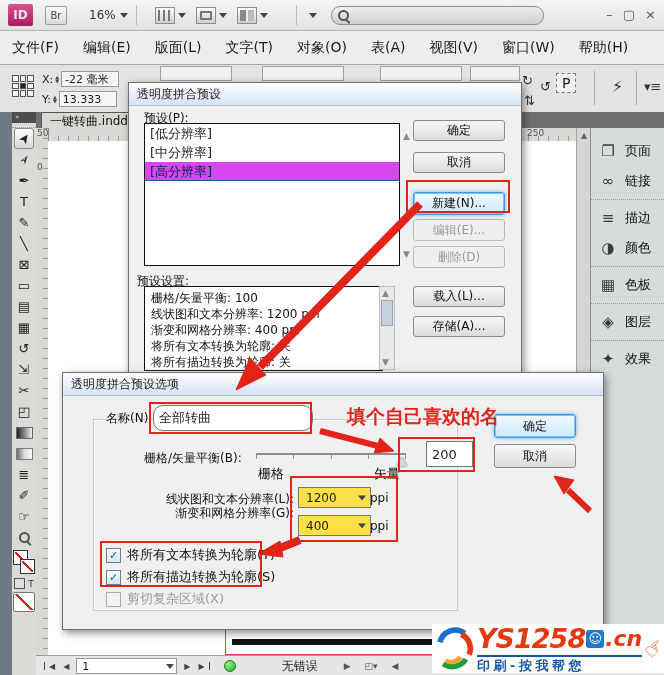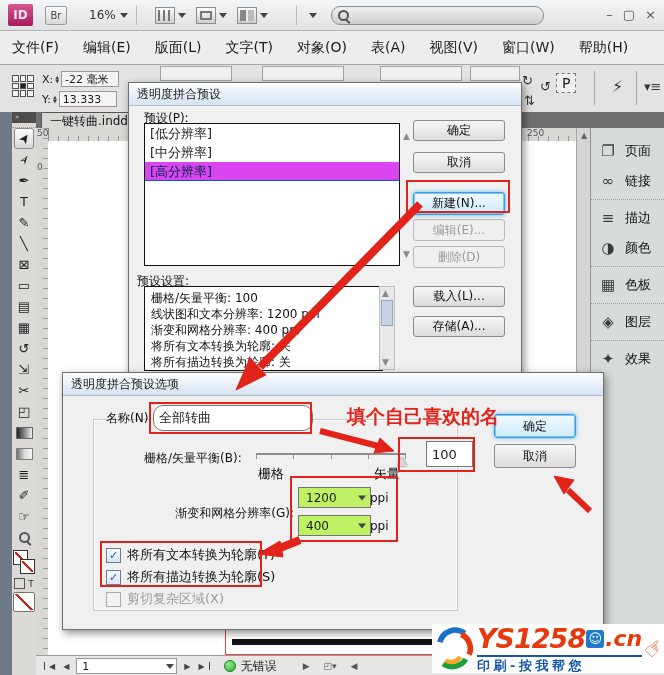--- a/index.html
+++ b/index.html
@@ -98,21 +98,21 @@
   .listbox{position:absolute;background:#fff;border:1px solid #111;}
   .lb-item{height:19px;line-height:19px;padding-left:5px;font-size:13px;}
   .lb-item.sel{background:#d946ef;color:#03234f;border-bottom:1px solid #0c5bb5;box-sizing:border-box;}
   .mini-arrow{position:absolute;font-size:9px;color:#8a8a8a;}
   .settings-box{position:absolute;background:#fff;border:1px solid #111;padding:3px 0 0 6px;font-size:12px;line-height:16px;color:#111;overflow:hidden;}
   .sb-scroll{position:absolute;width:14px;background:#e9e9e9;border:1px solid #bdbdbd;}
   .sb-thumb{position:absolute;left:1px;width:10px;background:#c7d3e2;border:1px solid #93a5bb;}
   .grp{position:absolute;border:1px solid #c9c9c9;box-shadow:0 0 0 1px #fbfbfb inset;}
   .lbl{position:absolute;font-size:12px;color:#111;white-space:nowrap;}
   .input{position:absolute;background:#fff;border:1px solid #777;font-size:13px;display:flex;align-items:center;padding-left:5px;}
-  .combo{position:absolute;background:#bef264;border:1px solid #777;font-size:12px;display:flex;align-items:center;padding-left:7px;}
+  .combo{position:absolute;background:#fde047;border:1px solid #777;font-size:12px;display:flex;align-items:center;padding-left:7px;}
   .combo .dd{position:absolute;right:4px;top:50%;transform:translateY(-50%);}
   .slider-track{position:absolute;border-top:2px solid #8e8e8e;}
   .slider-track i{position:absolute;top:-2px;width:1px;height:6px;background:#8e8e8e;}
   .slider-handle{position:absolute;width:0;height:0;border-left:5px solid transparent;border-right:5px solid transparent;border-bottom:9px solid #d8d8d8;filter:drop-shadow(0 0 1px #555);}
   .cb{position:absolute;display:flex;align-items:center;gap:6px;font-size:13px;color:#111;}
   .cb .box{width:13px;height:13px;border:1px solid #6b7d94;background:linear-gradient(#f6fafd,#d7e7f5);
            display:flex;align-items:center;justify-content:center;font-size:11px;font-weight:bold;color:#1c57a5;line-height:1;}
   .cb.off .box{background:#f2f2f2;border-color:#ababab;color:transparent;}
   .cb.off{color:#9a9a9a;}
 
@@ -125,21 +125,21 @@
   #page-line{position:absolute;left:232px;top:639px;width:346px;height:6px;background:#111;z-index:5;}
   #page-line-box{position:absolute;left:225px;top:628px;width:361px;height:25px;border:1px solid #e8453c;z-index:5;}
 
   
   #statusbar{left:36px;top:655px;width:628px;height:20px;background:#e7e6e4;border-top:1px solid #9a9a9a;
              display:flex;align-items:center;font-size:11px;color:#222;}
   .nav-btn{font-size:8px;color:#444;padding:0 4px;}
   .nav-bar{width:1px;height:8px;background:#444;display:inline-block;}
   #page-combo{width:92px;height:14px;background:#fff;border:1px solid #9a9a9a;display:flex;align-items:center;justify-content:space-between;padding:0 2px 0 5px;margin:0 3px;}
   #err-dot{width:10px;height:10px;border-radius:50%;background:radial-gradient(circle at 35% 30%,#8ff08f,#2fae2f);border:1px solid #1d7a1d;margin:0 5px 0 14px;}
-  #preflight-label{font-size:12px;}
+  #preflight-label{font-size:12px;margin-left:41px;}
   .sb-icon{font-size:9px;color:#555;margin-left:26px;}
 
   
   #watermark{position:absolute;left:432px;top:624px;width:232px;height:49px;background:#fff;z-index:70;display:flex;align-items:center;}
   #wm-text{display:flex;flex-direction:column;line-height:1;}
   #wm-row1{display:flex;align-items:center;font-style:italic;font-weight:bold;color:#e8380d;}
   #wm-brand{font-size:27px;letter-spacing:-1px;}
   #wm-smiley{width:18px;height:18px;background:#1f7ac9;border-radius:3px;color:#fff;font-size:13px;font-style:normal;display:flex;align-items:center;justify-content:center;margin:0 1px;}
   #wm-tld{font-size:22px;}
   #wm-slogan{font-size:13px;font-weight:bold;color:#1557a5;letter-spacing:3.5px;margin-top:3px;border-top:2px solid #1557a5;padding-top:2px;}
@@ -367,21 +367,22 @@
     <div class="slider-track" style="left:193px;top:80px;width:150px;">
       <i style="left:0;"></i>
         <i style="left:37px;"></i>
         <i style="left:75px;"></i>
         <i style="left:112px;"></i>
         <i style="left:149px;"></i>
     </div>
     <div class="slider-handle" style="left:334px;top:84px;"></div>
     <span class="lbl" style="left:195px;top:92px;font-size:13px;">栅格</span>
     <span class="lbl" style="left:311px;top:92px;font-size:13px;">矢量</span>
-    <div class="input" style="left:363px;top:68px;width:40px;height:24px;">100</div>
+    <div class="input" style="left:363px;top:68px;width:40px;height:24px;">200</div>
+    <span class="lbl" style="left:60px;top:118px;width:171px;text-align:right;">线状图和文本分辨率(L):</span>
     <div class="combo" style="left:235px;top:114px;width:64px;height:19px;">
       <span>1200</span>
       <span class="dd caret"></span>
     </div>
     <span class="lbl" style="left:307px;top:118px;">ppi</span>
     <span class="lbl" style="left:60px;top:132px;width:171px;text-align:right;">渐变和网格分辨率(G):</span>
     <div class="combo" style="left:235px;top:142px;width:64px;height:19px;">
       <span>400</span>
       <span class="dd caret"></span>
     </div>

